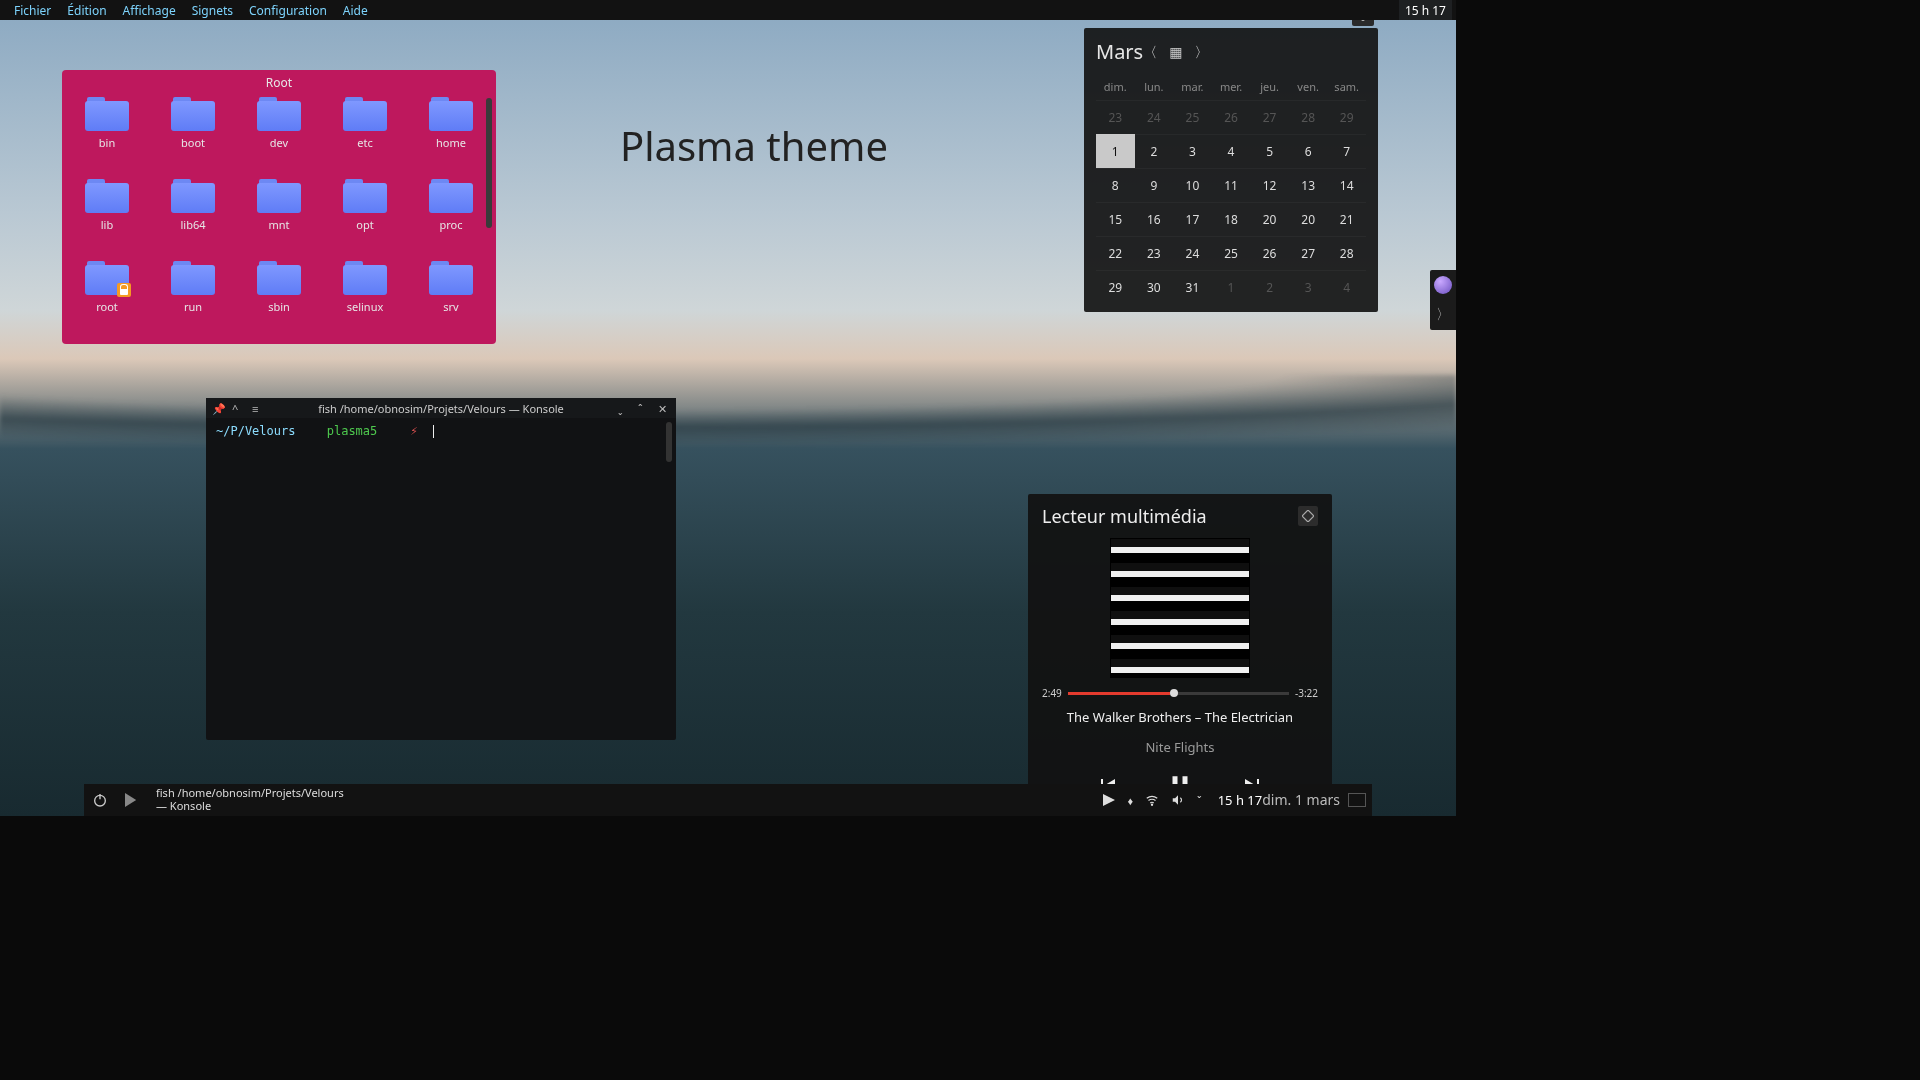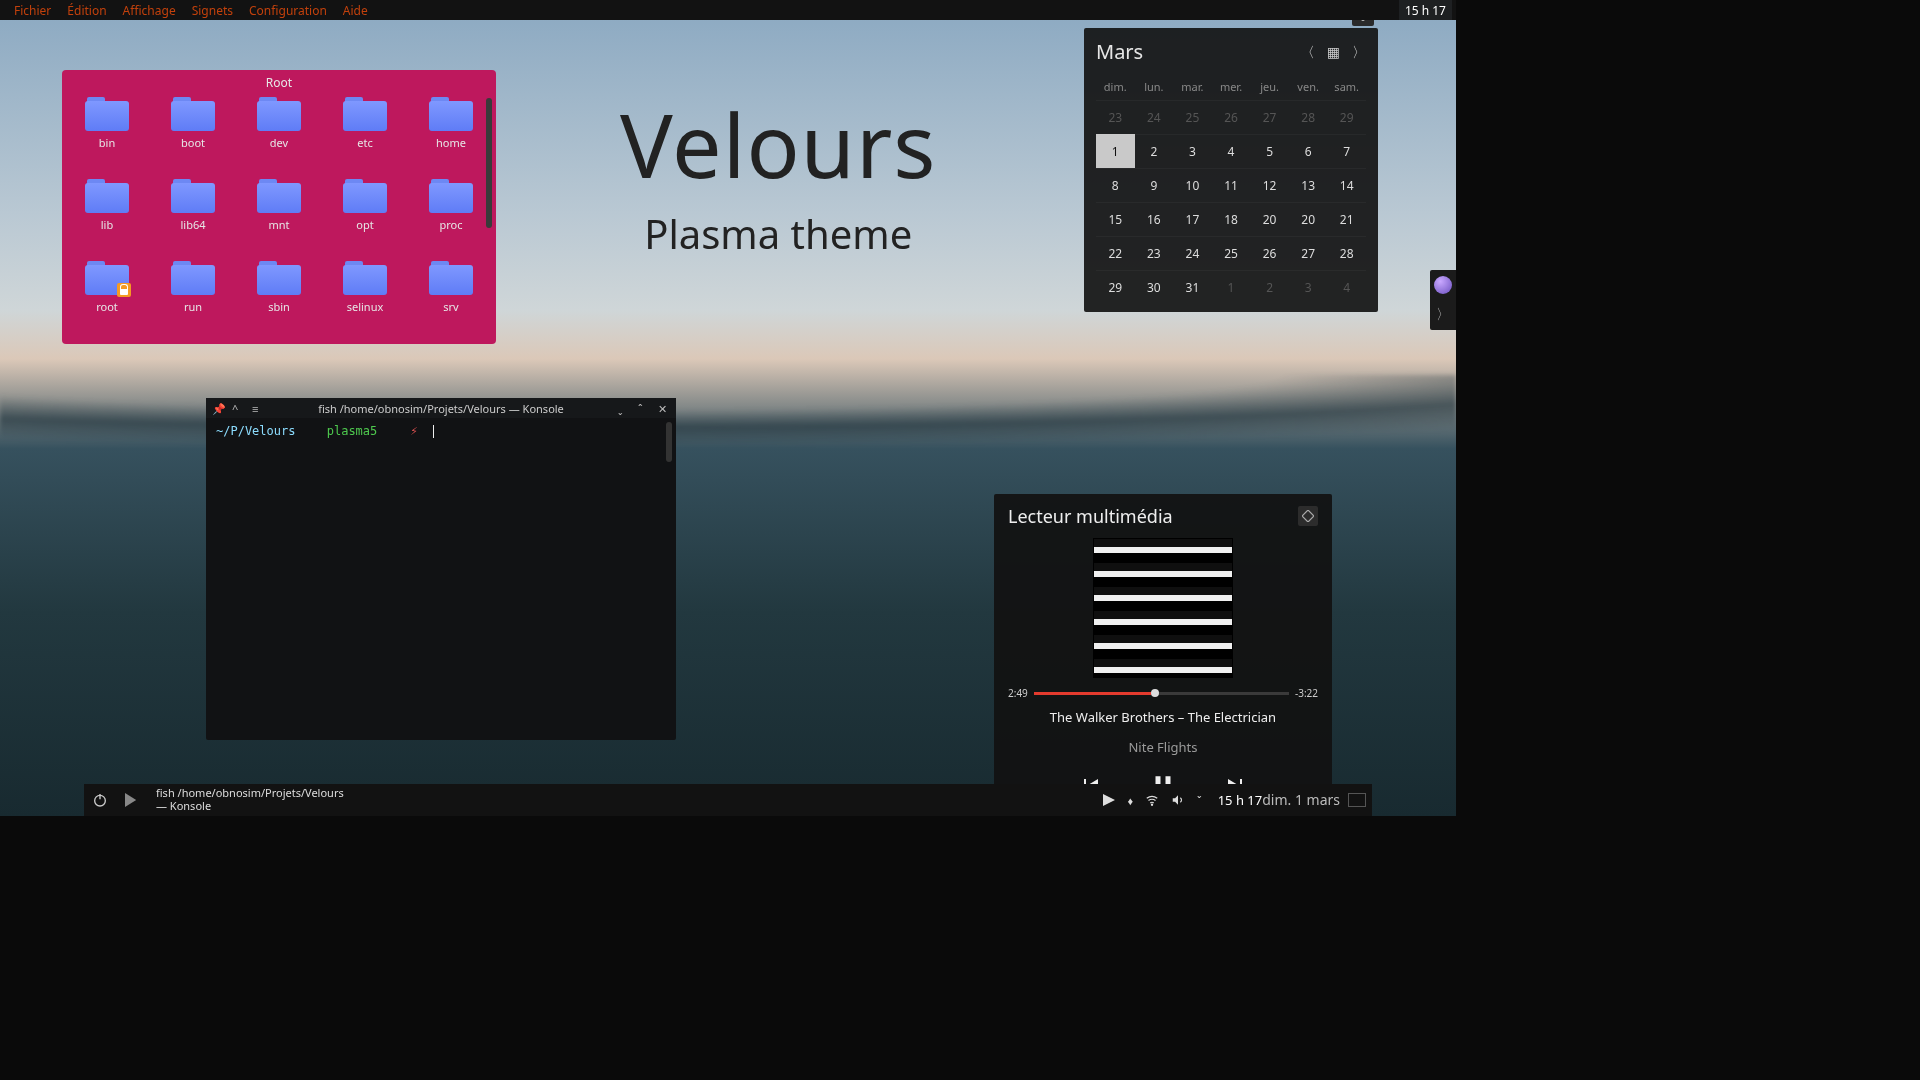--- a/index.html
+++ b/index.html
@@ -4,21 +4,21 @@
 <style>
 * { box-sizing: border-box; margin: 0; padding: 0; }
 html, body { width: 1456px; height: 816px; overflow: hidden; font-family: "Noto Sans", "Segoe UI", sans-serif; background: #0a0a0a; }
 body { position: relative; }
 
 
 .wallpaper { position: absolute; inset: 0; background: linear-gradient(to bottom, #8aa8c1 0%, #b9c8d3 26%, #cfd6d8 38%, #dbc8b8 44%, #36515e 55%, #22383f 75%, #182a30 100%); z-index: 0; }
 .wave { position:absolute; left:0; right:0; top:46%; height:18%; background: radial-gradient(120% 60% at 40% 0%, rgba(20,40,50,.0) 40%, rgba(20,40,50,.55) 60%, rgba(20,40,50,0) 80%); filter:blur(2px); }
 
 
-.menubar { position: absolute; top: 0; left: 0; right: 0; height: 20px; background: #121212; color: #c2410c; font-size: 12px; display: flex; align-items: center; padding: 0 6px; z-index: 50; }
+.menubar { position: absolute; top: 0; left: 0; right: 0; height: 20px; background: #121212; color: #7dd3fc; font-size: 12px; display: flex; align-items: center; padding: 0 6px; z-index: 50; }
 .menubar .item { padding: 2px 8px; cursor: default; }
 .clock-top { position:absolute; right:4px; top:0; height:20px; background:#1e2022; color:#fff; font-size:12px; padding:2px 6px; display:flex; align-items:center; z-index:50; }
 
 
 .theme-title { position:absolute; left:620px; top:100px; color:#222; text-align:center; z-index:5; }
 .theme-title h1 { font-size:88px; font-weight:400; letter-spacing:1px; line-height:1; }
 .theme-title h2 { font-size:40px; font-weight:400; margin-top:18px; }
 
 
 .fm { position:absolute; left:62px; top:70px; width:434px; height:274px; background:#be185d; border-radius:4px; z-index:10; color:#e6e6e6; }
@@ -28,21 +28,21 @@
 .folder { width:44px; height:34px; position:relative; }
 .folder .tab { position:absolute; top:0; left:2px; width:18px; height:6px; background:#6d88f3; border-radius:2px 2px 0 0; }
 .folder .body { position:absolute; top:4px; left:0; right:0; bottom:0; background:linear-gradient(#7f98ff,#5f7cf6); border-radius:3px; }
 .folder .lock { position:absolute; right:-2px; bottom:-2px; width:14px; height:14px; background:#f59a23; border-radius:2px; display:flex; align-items:center; justify-content:center; }
 .folder .lock::after { content:""; width:6px; height:6px; border:1.5px solid #fff; border-bottom:none; border-radius:3px 3px 0 0; position:absolute; top:1px; }
 .folder .lock::before { content:""; width:8px; height:6px; background:#fff; border-radius:1px; position:absolute; bottom:2px;}
 .fm-scroll { position:absolute; right:4px; top:28px; width:6px; height:130px; background:#3a3a3a; border-radius:3px; }
 
 
 .cal { position:absolute; right:78px; top:28px; width:294px; background:rgba(20,20,20,.92); color:#e6e6e6; z-index:20; padding:10px 12px 8px; border-radius:2px; }
-.cal-head { display:flex; align-items:center; justify-content:space-between; }
+.cal-head { display:flex; align-items:center; }
 .cal-head .title { font-size:20px; font-weight:400; }
 .cal-nav { display:flex; gap:12px; align-items:center; }
 .cal-nav span { cursor:default; font-size:14px; opacity:.85; }
 .cal-grid { display:grid; grid-template-columns:repeat(7, 1fr); font-size:12px; margin-top:8px; }
 .cal-grid .dh { text-align:center; padding:6px 0; color:#888; font-size:11px; }
 .cal-grid .d { text-align:center; padding:8px 0; color:#ddd; border-top:1px solid rgba(255,255,255,.04); }
 .cal-grid .d.dim { color:#555; }
 .cal-grid .d.sel { background:#c9c9c9; color:#111; }
 .cal-pin { position:absolute; right:4px; top:-24px; width:22px; height:22px; background:#2a2a2a; display:flex; align-items:center; justify-content:center; border-radius:2px; }
 
@@ -57,21 +57,21 @@
 .term-tb .grow { flex:1; text-align:center; color:#ccc; }
 .term-tb .ic { width:12px; color:#bbb; cursor:default; }
 .term-body { padding:6px 10px; font-family: "DejaVu Sans Mono", monospace; font-size:12px; }
 .term-body .p1 { color:#8cdcfe; }
 .term-body .p2 { color:#4ec94e; margin-left:24px; }
 .term-body .p3 { color:#d94f4f; margin-left:26px; }
 .term-body .cursor { display:inline-block; width:1px; height:13px; background:#eee; margin-left:8px; vertical-align:middle; }
 .term-scroll { position:absolute; right:4px; top:24px; width:6px; height:40px; background:#333; border-radius:3px;}
 
 
-.mp { position:absolute; right:124px; top:494px; width:338px; background:rgba(18,18,18,.94); color:#eee; z-index:20; padding:10px 14px 14px; border-radius:2px; }
+.mp { position:absolute; right:124px; top:494px; width:304px; background:rgba(18,18,18,.94); color:#eee; z-index:20; padding:10px 14px 14px; border-radius:2px; }
 .mp-head { display:flex; justify-content:space-between; align-items:center; }
 .mp-head .title { font-size:18px; }
 .mp-pin { width:20px; height:20px; background:#2c2c2c; display:flex; align-items:center; justify-content:center; border-radius:2px;}
 .mp-art { width:140px; height:140px; margin:10px auto 8px; background:repeating-linear-gradient(180deg,#222 0 8px,#ddd 8px 14px,#111 14px 24px); filter:contrast(1.2) grayscale(1); border:1px solid #000;}
 .mp-prog { display:flex; align-items:center; gap:6px; font-size:10px; color:#ccc; }
 .mp-bar { flex:1; height:3px; background:#3a3a3a; position:relative; }
 .mp-bar .fill { position:absolute; left:0; top:0; bottom:0; width:46%; background:#e33b2e; }
 .mp-bar .knob { position:absolute; left:46%; top:-3px; width:8px; height:8px; background:#ddd; border-radius:50%; }
 .mp-meta { text-align:center; margin-top:8px; }
 .mp-meta .t1 { font-size:13px; }
@@ -105,21 +105,20 @@
   <span class="item">Fichier</span>
   <span class="item">Édition</span>
   <span class="item">Affichage</span>
   <span class="item">Signets</span>
   <span class="item">Configuration</span>
   <span class="item">Aide</span>
 </div>
 <div class="clock-top">15 h 17</div>
 
 <div class="theme-title">
-  <h1>Velours</h1>
   <h2>Plasma theme</h2>
 </div>
 
 <div class="fm">
   <div class="fm-title">Root</div>
   <div class="fm-grid" id="fm-grid">
       <div class="fm-item">
         <div class="folder">
           <div class="tab"></div>
           <div class="body"></div>

